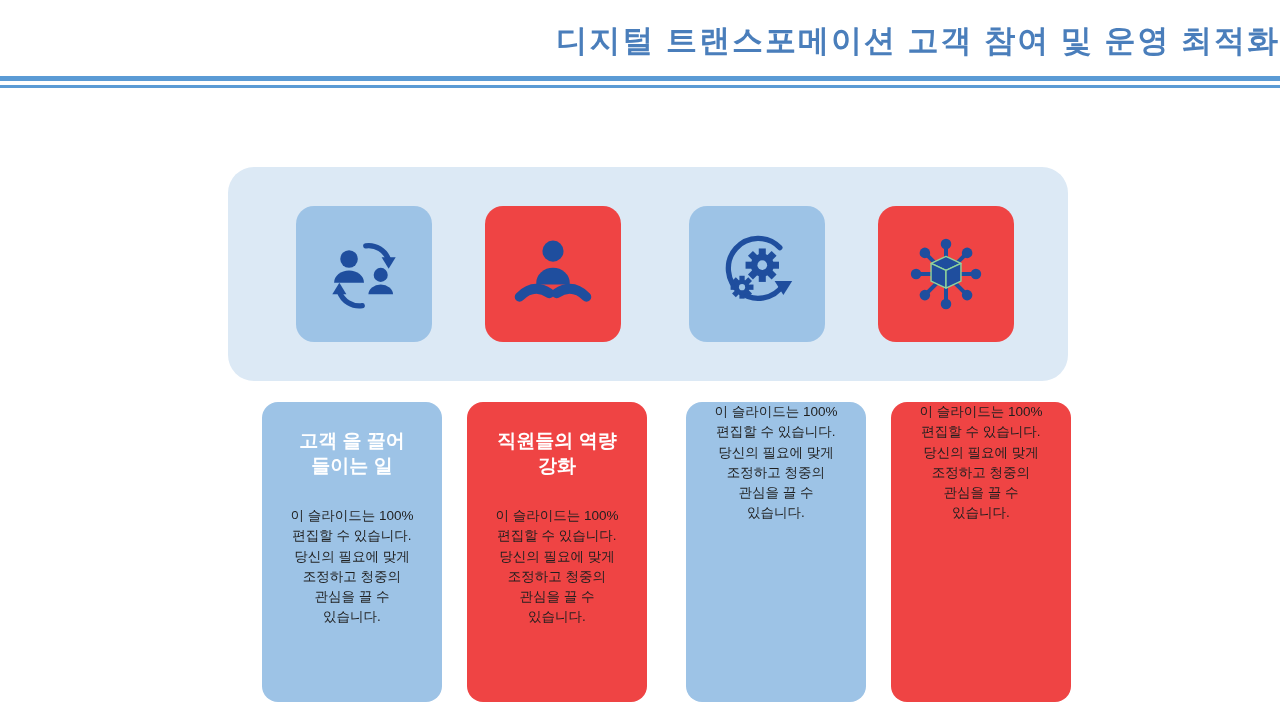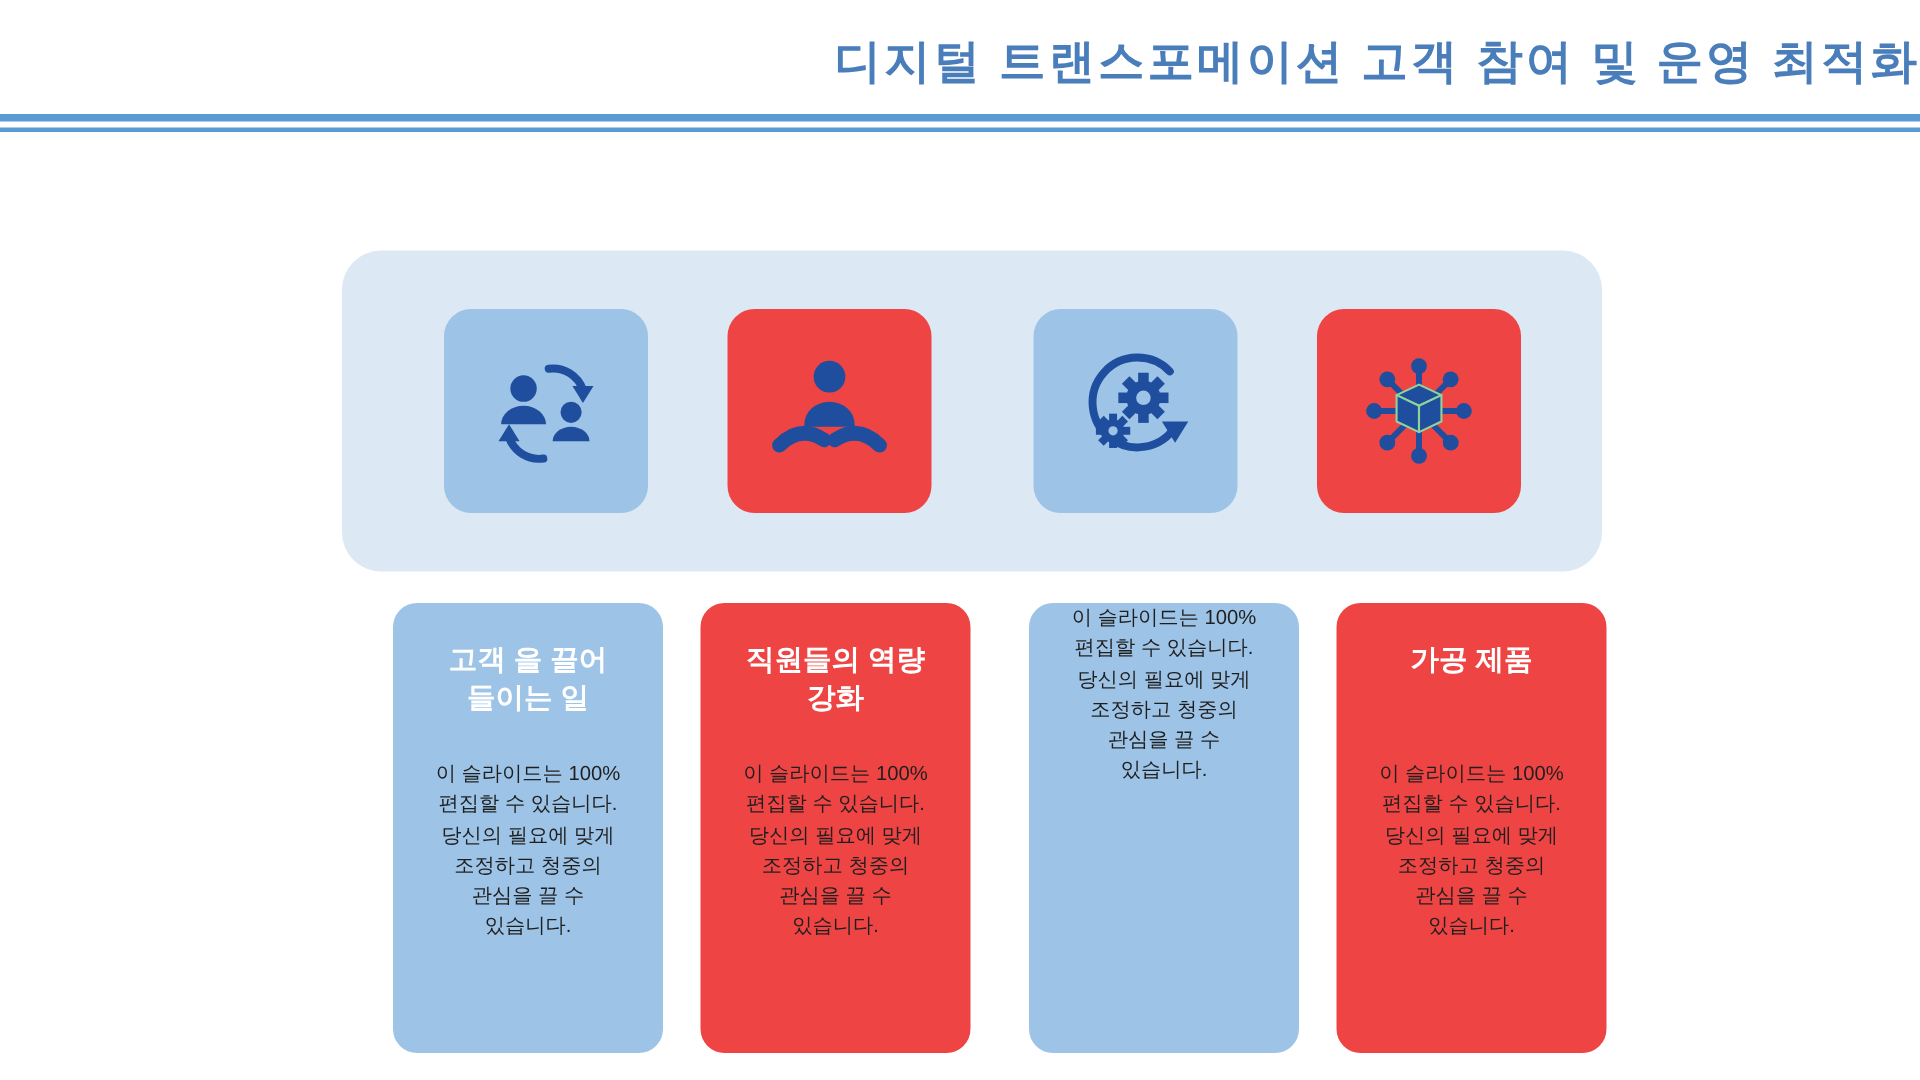--- a/index.html
+++ b/index.html
@@ -219,21 +219,20 @@
     <div class="card bg-blue">
       <div class="card-body">이 슬라이드는 100%
 편집할 수 있습니다.
 당신의 필요에 맞게
 조정하고 청중의
 관심을 끌 수
 있습니다.</div>
     </div>
 
     <div class="card bg-green">
-      <div class="card-title">가공 제품</div>
       <div class="card-body">이 슬라이드는 100%
 편집할 수 있습니다.
 당신의 필요에 맞게
 조정하고 청중의
 관심을 끌 수
 있습니다.</div>
     </div>
 
   </div>
 

